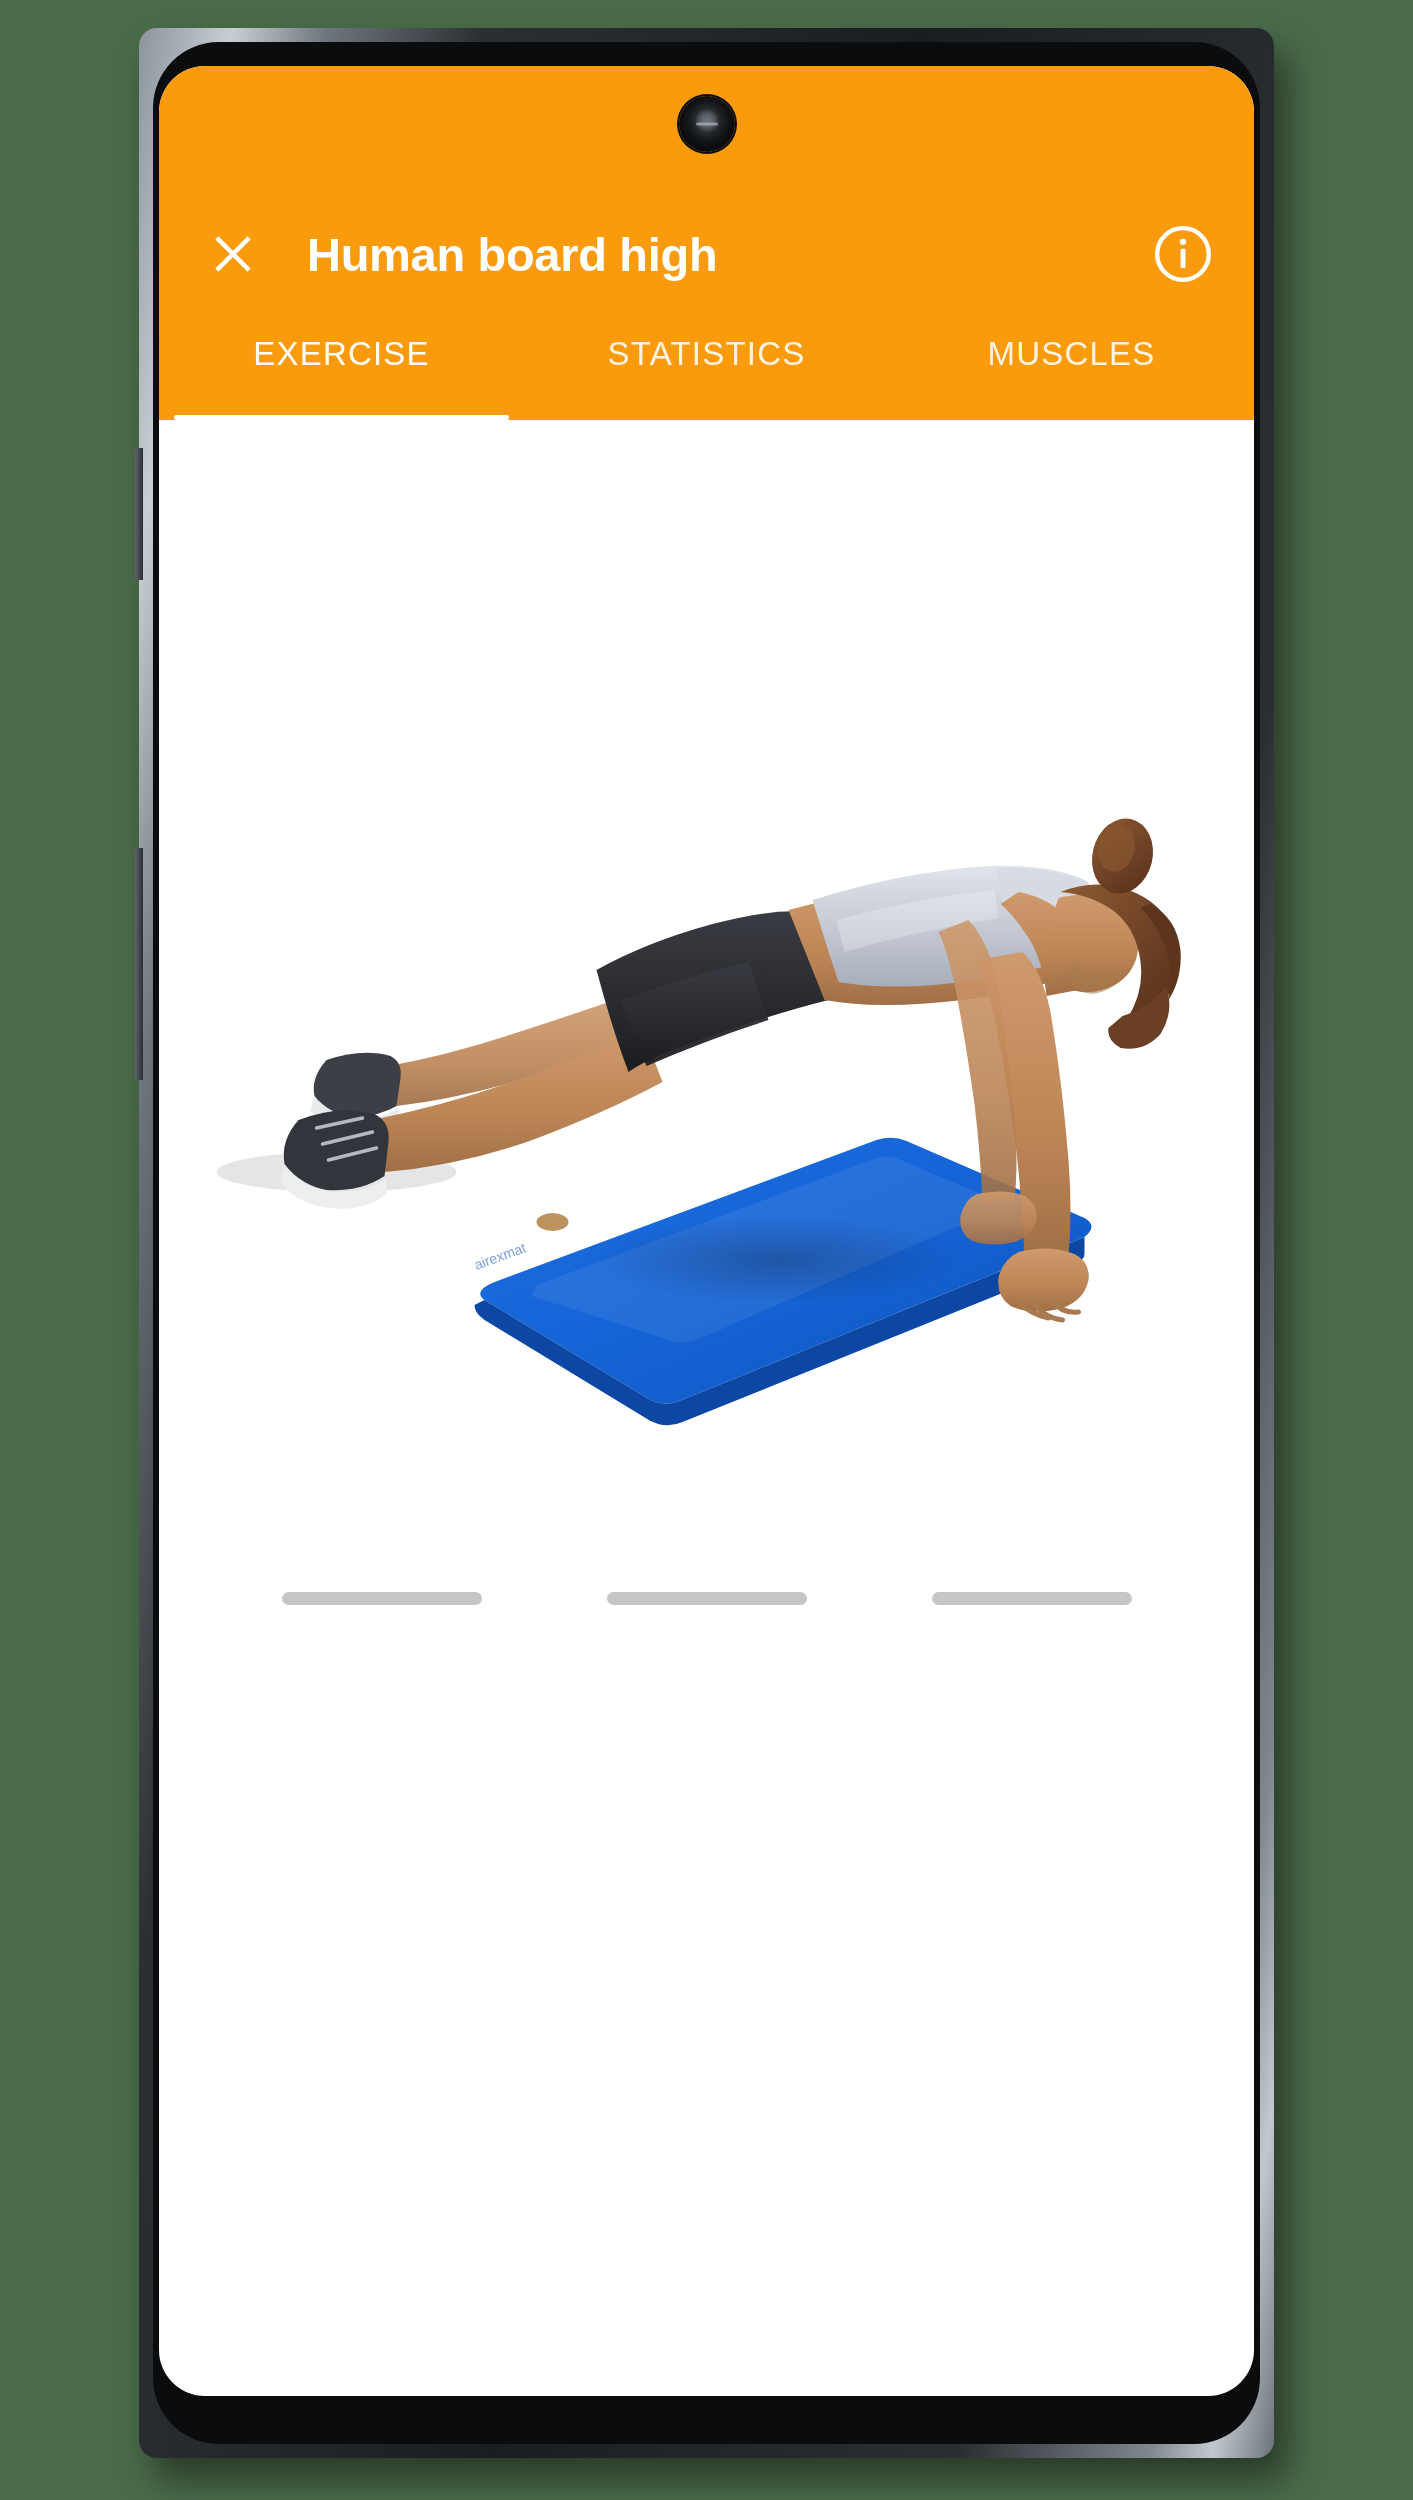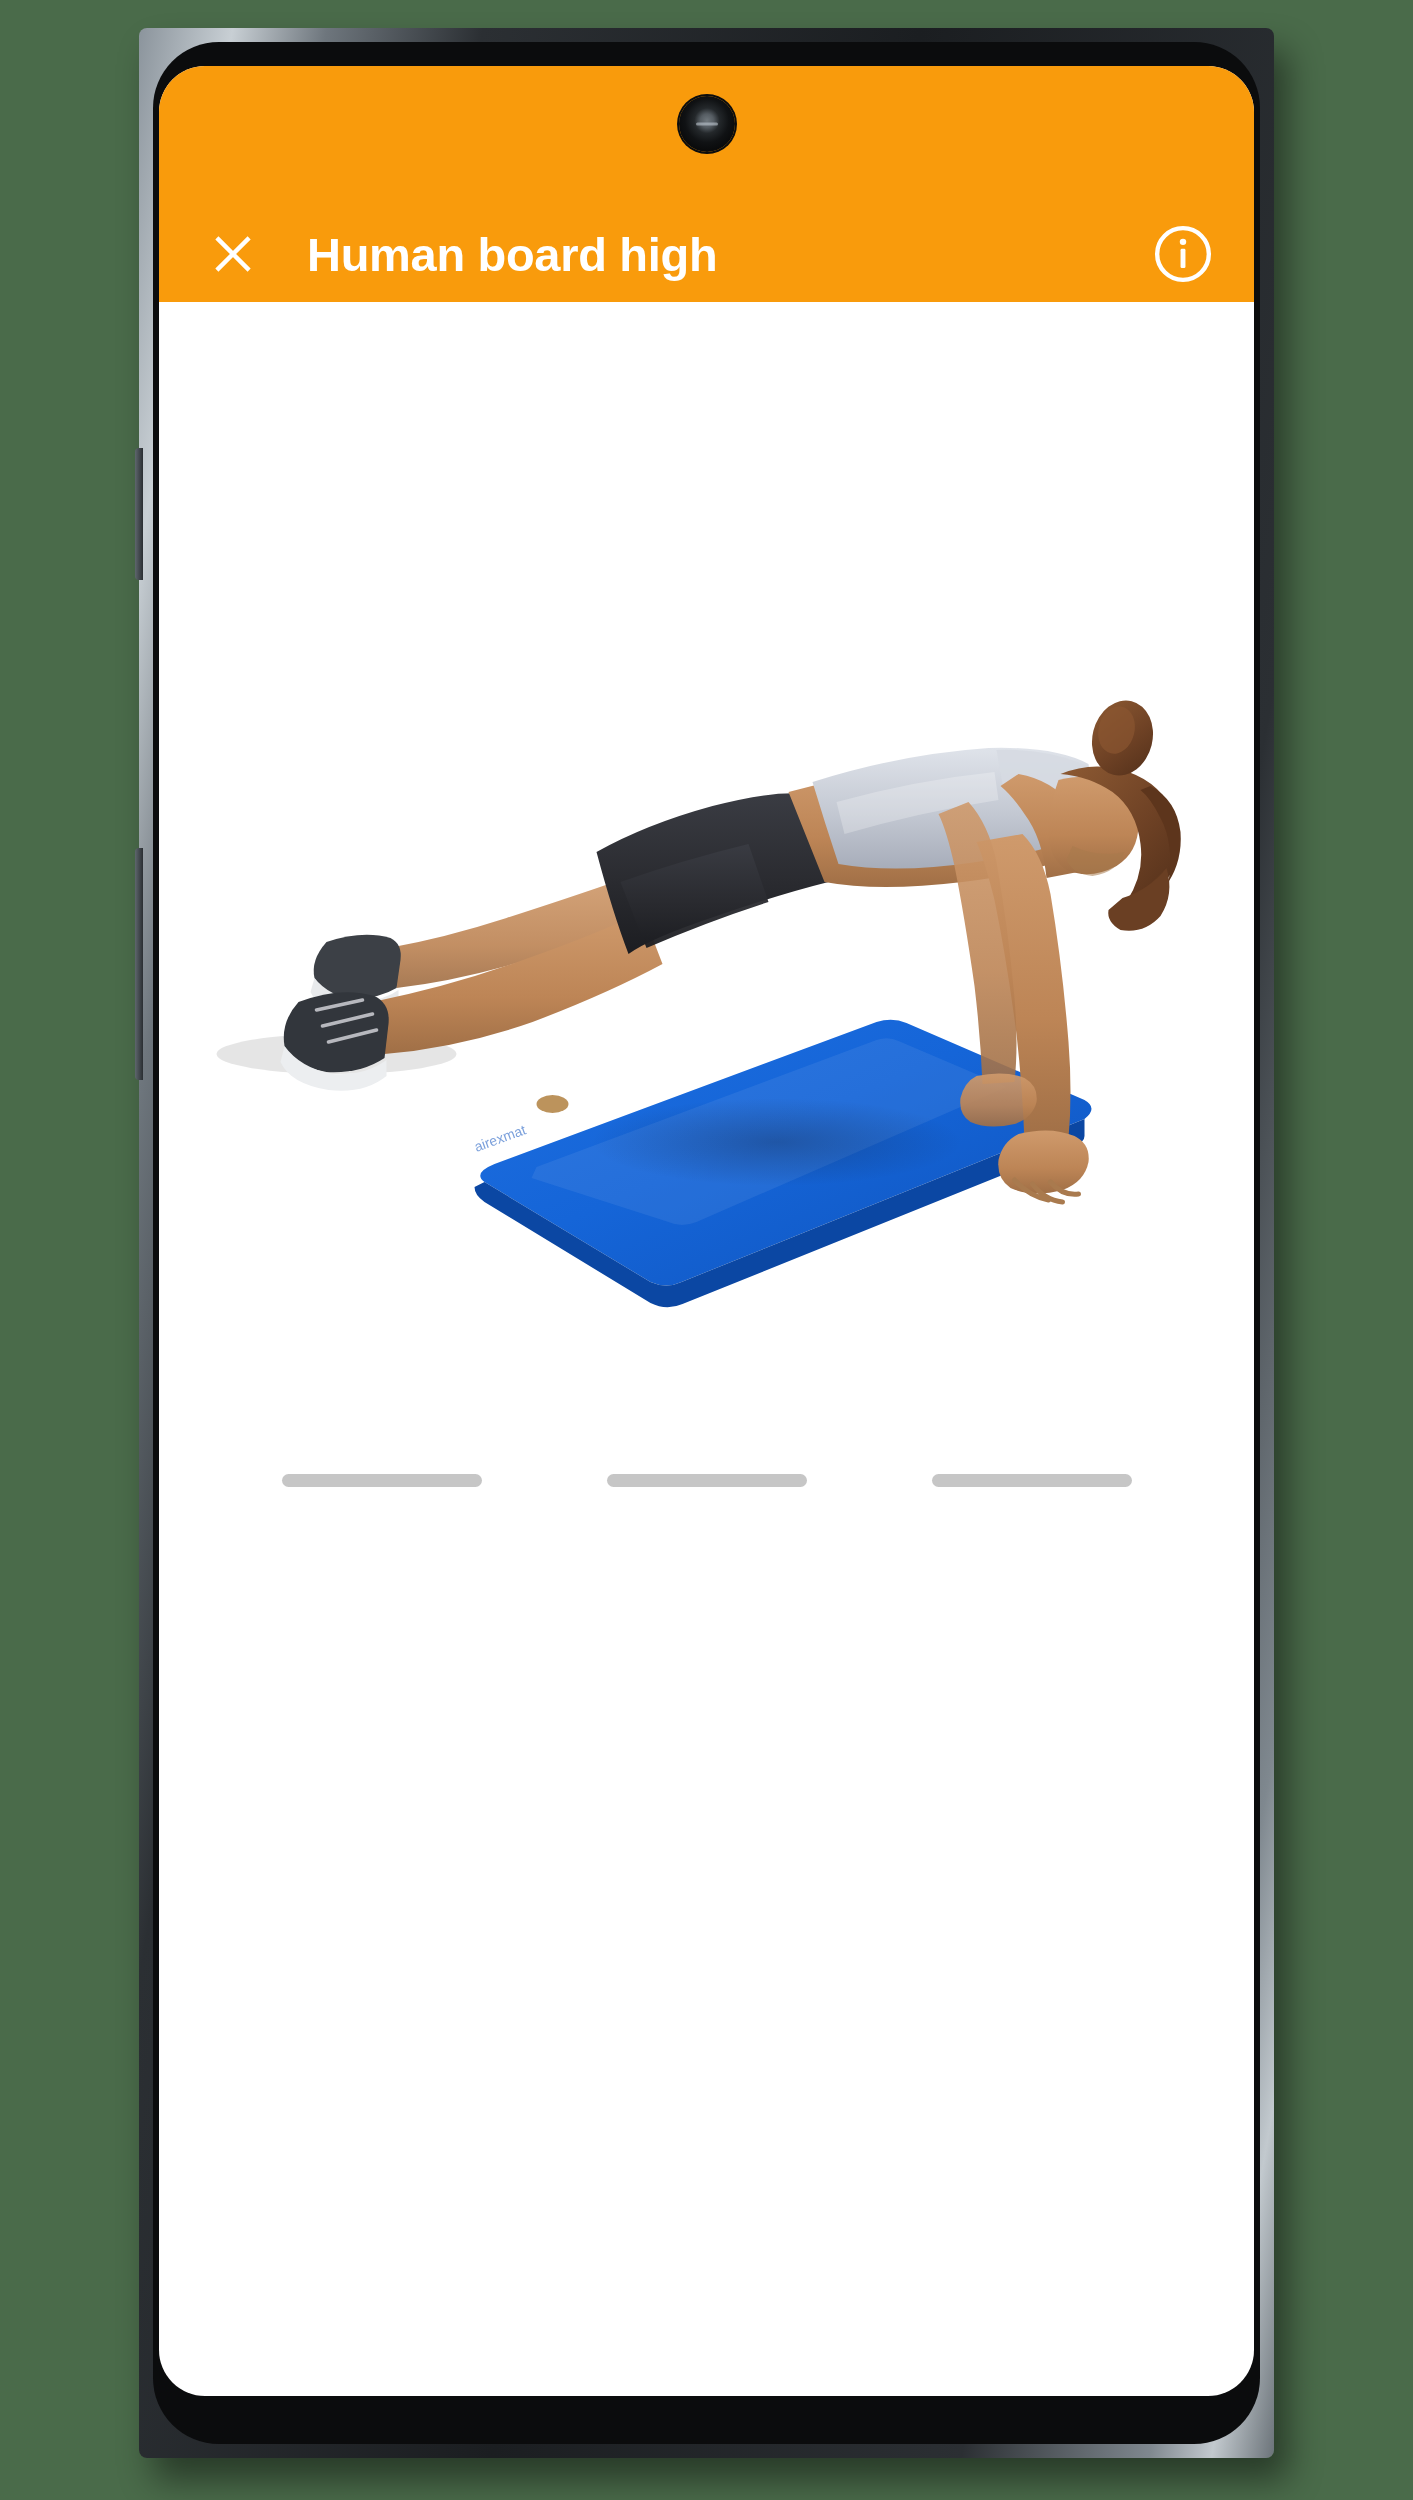--- a/index.html
+++ b/index.html
@@ -16,21 +16,21 @@
     position: relative;
   }
 
   
   #phone-device {
     position: absolute;
     left: 139px;
     top: 28px;
     width: 1135px;
     height: 2430px;
-    border-radius: 8px;
+    border-radius: 18px;
     background: linear-gradient(100deg, #8b949c 0%, #c8cfd4 6%, #6e767d 12%,
                 #2b2f33 22%, #1b1e21 50%, #2b2f33 80%, #7f888f 92%,
                 #c2c9ce 96%, #6b7379 100%);
     box-shadow: 14px 22px 34px rgba(0,0,0,0.45);
   }
 
   
   #phone-bezel {
     position: absolute;
     left: 14px;
@@ -273,20 +273,34 @@
           <div id="info-button">
             <svg width="62" height="62" viewBox="0 0 24 24">
               <circle cx="12" cy="12" r="10" fill="none" stroke="#ffffff" stroke-width="1.7"></circle>
               <circle cx="12" cy="7.3" r="1.25" fill="#ffffff"></circle>
               <rect x="11.05" y="10" width="1.9" height="7.4" rx="0.5" fill="#ffffff"></rect>
             </svg>
           </div>
 
         </div>
 
+        <div id="tab-bar">
+          <div class="tab-item">
+            <span class="tab-label">EXERCISE</span>
+            <div class="tab-underline"></div>
+          </div>
+          <div class="tab-item inactive">
+            <span class="tab-label">STATISTICS</span>
+
+          </div>
+          <div class="tab-item inactive">
+            <span class="tab-label">MUSCLES</span>
+
+          </div>
+        </div>
 
       </div>
 
       <div id="exercise-content">
 
         <div id="exercise-illustration">
           <svg viewBox="0 0 1060 1000" width="100%" height="100%" preserveAspectRatio="xMidYMid meet">
             <defs>
               <linearGradient id="matTop" x1="0" y1="0" x2="1" y2="1">
                 <stop offset="0%" stop-color="#1E6FE0"></stop>

